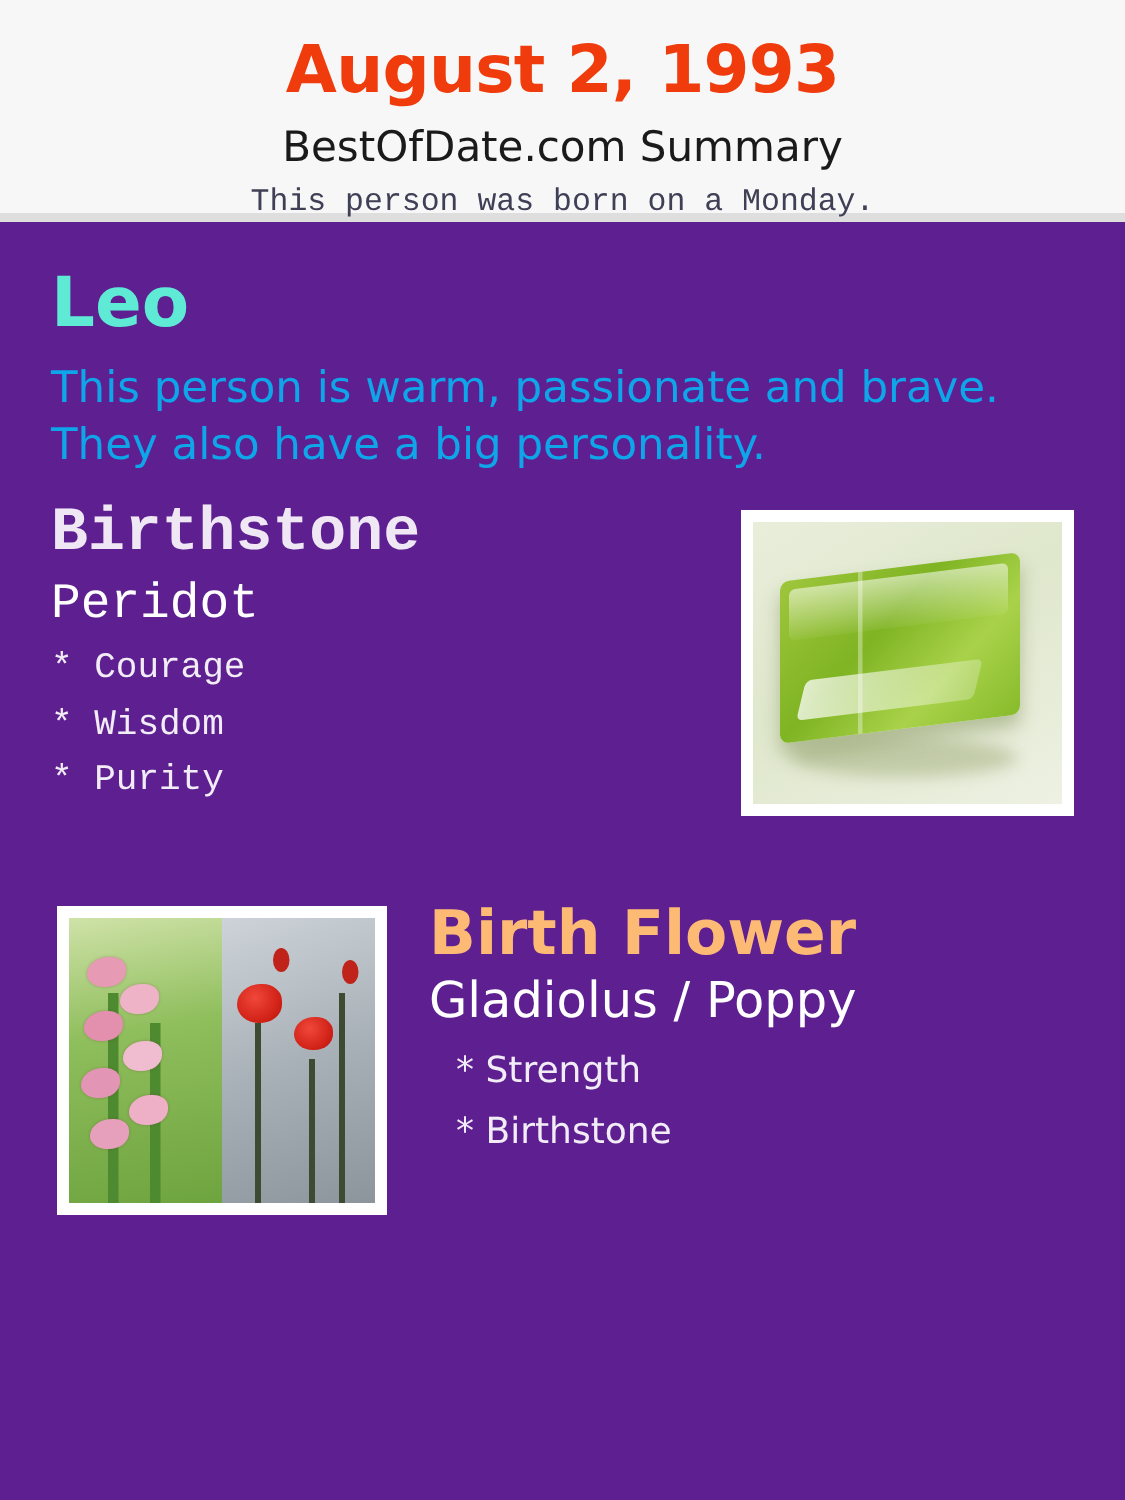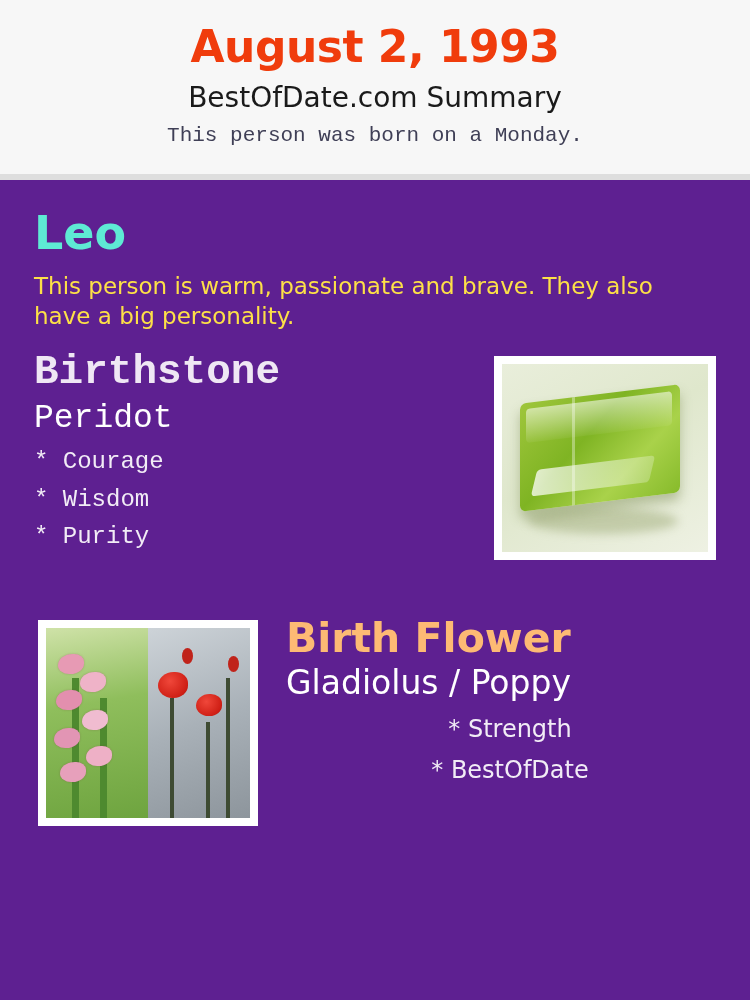--- a/index.html
+++ b/index.html
@@ -6,21 +6,21 @@
   html, body {
     width:750px; height:1000px;
     font-family:"DejaVu Sans", sans-serif;
     background:#5e2091;
     overflow:hidden;
   }
 
   
   .header {
     background:#f7f7f7;
-    height:180px;
+    height:148px;
     padding-top:22px;
     text-align:center;
     border-bottom:6px solid #dedede;
   }
   .header-date {
     font-size:44px;
     font-weight:bold;
     color:#f03c0c;
     letter-spacing:-0.5px;
     line-height:1.15;
@@ -48,22 +48,22 @@
   }
 
   .zodiac-name {
     font-size:46px;
     font-weight:bold;
     color:#5eead4;
     line-height:1.1;
     margin-bottom:12px;
   }
   .zodiac-desc {
-    font-size:23px;
-    color:#fde047;
+    font-size:29px;
+    color:#0ea5e9;
     line-height:1.33;
     max-width:660px;
     font-weight:400;
   }
 
   
   .stone-block {
     margin-top:18px;
     position:relative;
     min-height:230px;
@@ -211,21 +211,21 @@
     font-weight:bold;
     color:#fdba74;
     line-height:1.1;
   }
   .flower-name {
     font-size:33px;
     color:#ffffff;
     margin-top:2px;
     line-height:1.2;
   }
-  .flower-traits { margin-top:12px; padding-left:18px;text-align:center; }
+  .flower-traits { margin-top:12px; padding-left:18px; }
   .flower-traits .trait { margin-top:14px; }
 </style>
 </head>
 <body>
 
 <div class="header">
   <div class="header-date">August 2, 1993</div>
   <div class="header-sub">BestOfDate.com Summary</div>
   <div class="header-note">This person was born on a Monday.</div>
 </div>
@@ -279,18 +279,18 @@
           <div class="poppy-bud" style="left:34px;top:20px;"></div>
         </div>
       </div>
     </div>
 
     <div class="flower-text">
       <div class="flower-title">Birth Flower</div>
       <div class="flower-name">Gladiolus / Poppy</div>
       <div class="flower-traits">
         <div class="trait">* Strength</div>
-        <div class="trait">* BestOfDate</div>
+        <div class="trait">* Birthstone</div>
       </div>
     </div>
 
   </div>
 </div>
 
 </body></html>

